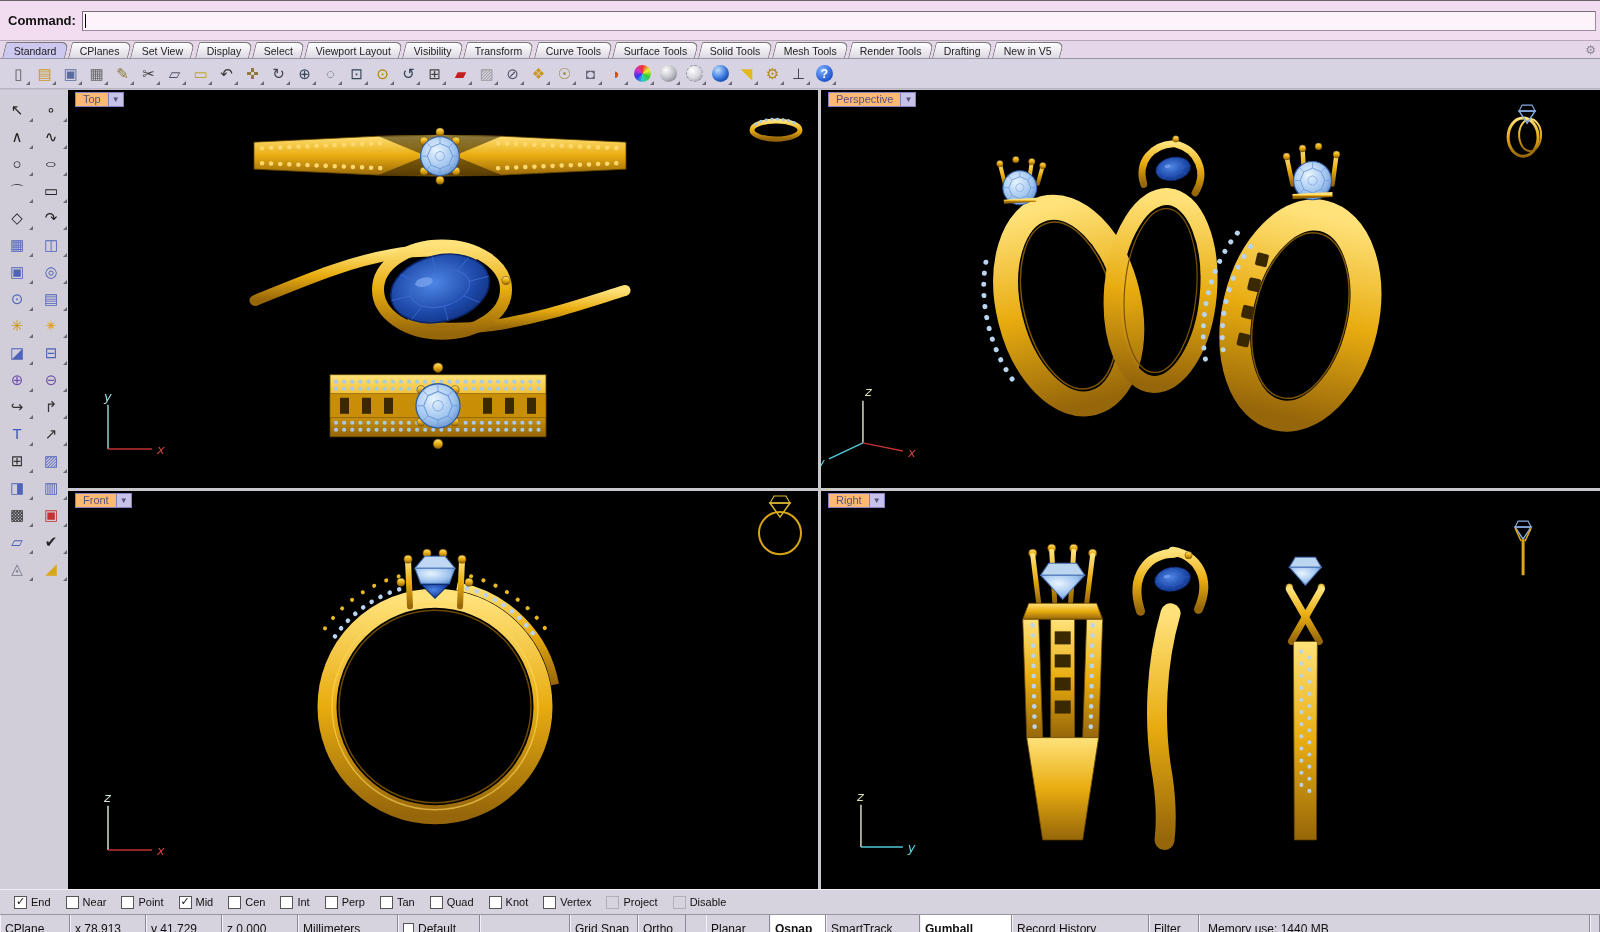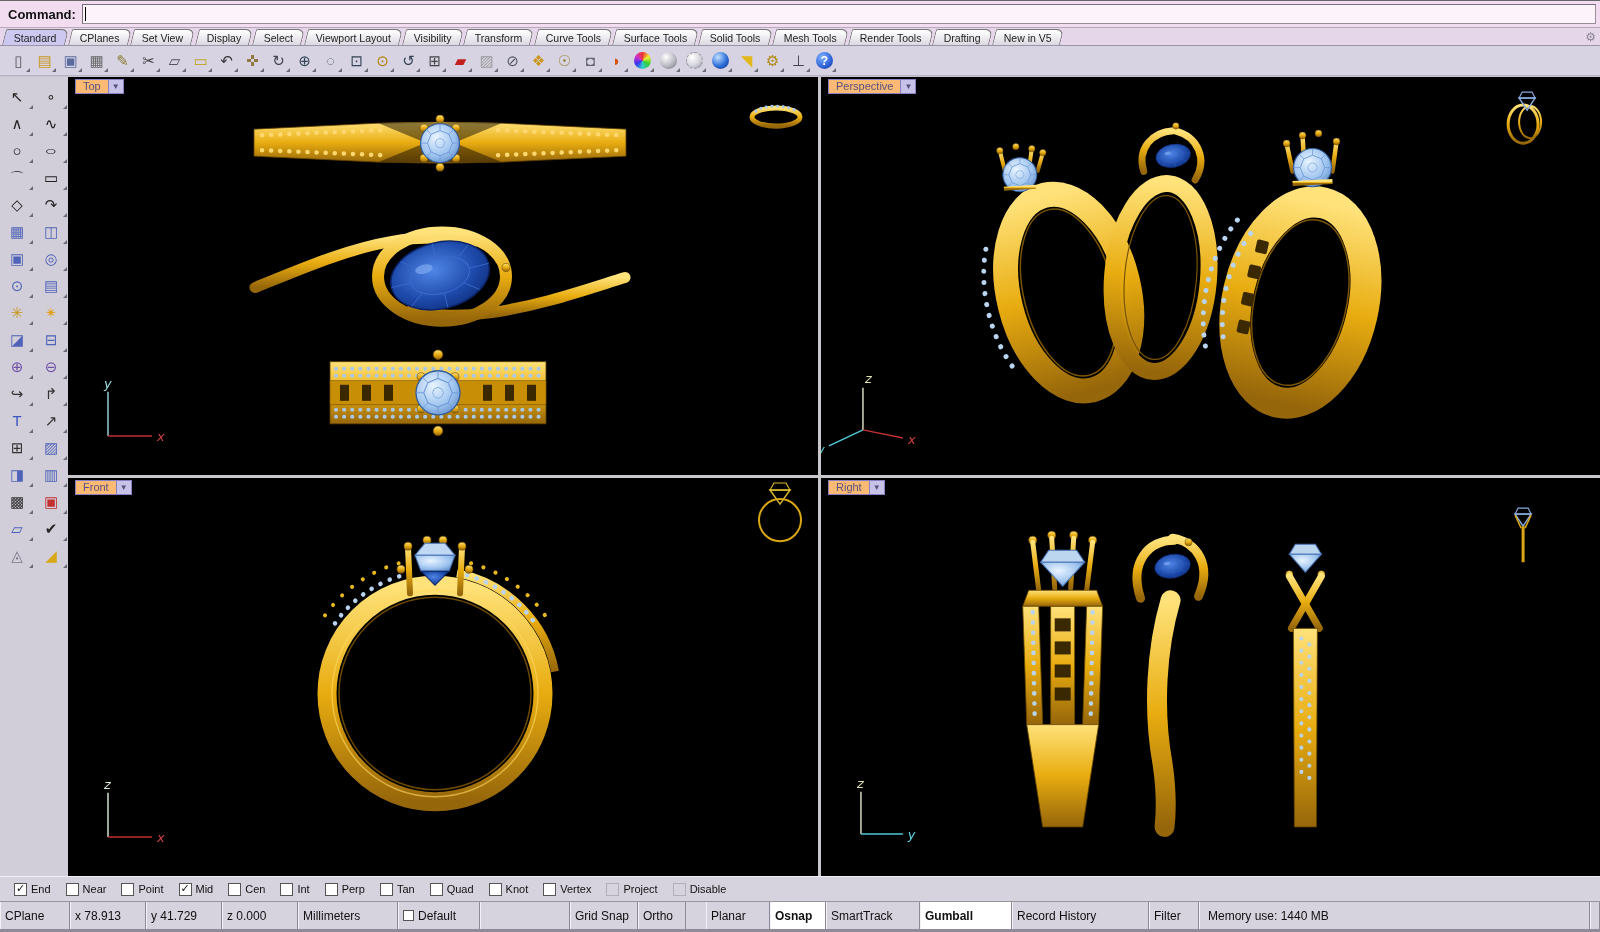--- a/index.html
+++ b/index.html
@@ -1,20 +1,20 @@
 <!DOCTYPE html>
 <html><head>
 <meta charset="utf-8">
 <style>
   html,body{margin:0;padding:0;}
   body{width:1600px;height:932px;overflow:hidden;font-family:"Liberation Sans",sans-serif;background:#d7d3e3;border-top:1px solid #666;box-sizing:border-box;}
   *{box-sizing:border-box;}
 
   
-  .cmdbar{height:27px;background:#f2dcf0;display:flex;align-items:center;padding:0 4px 0 8px;border-bottom:1px solid #b9a8b8;}
+  .cmdbar{height:40px;background:#f2dcf0;display:flex;align-items:center;padding:0 4px 0 8px;border-bottom:1px solid #b9a8b8;}
   .cmdlabel{font-weight:bold;font-size:13px;color:#111;margin-right:6px;white-space:nowrap;}
   .cmdinput{flex:1;height:20px;background:#fdf4fb;border:1px solid #9a8c9a;border-top-color:#7a6c7a;border-left-color:#7a6c7a;position:relative;}
   .caret{position:absolute;left:2px;top:2px;width:1px;height:14px;background:#000;}
 
   
   .tabbar{height:18px;background:#e6d6ea;display:flex;align-items:flex-end;padding:0 4px;border-bottom:1px solid #9a96a6;}
   .tab{position:relative;margin-right:3px;padding:1px 9px 1px 9px;border:1px solid #777;border-bottom:none;border-radius:2px 7px 0 0;background:linear-gradient(#ffffff,#dcd8e2);transform:skewX(-14deg);height:16px;display:flex;align-items:center;}
   .tab .tlb{transform:skewX(14deg);font-size:10.5px;color:#222;white-space:nowrap;}
   .tab.active{background:#cdc8ef;}
   .tabgear{margin-left:auto;font-size:12px;color:#8a8694;align-self:center;line-height:14px;}

